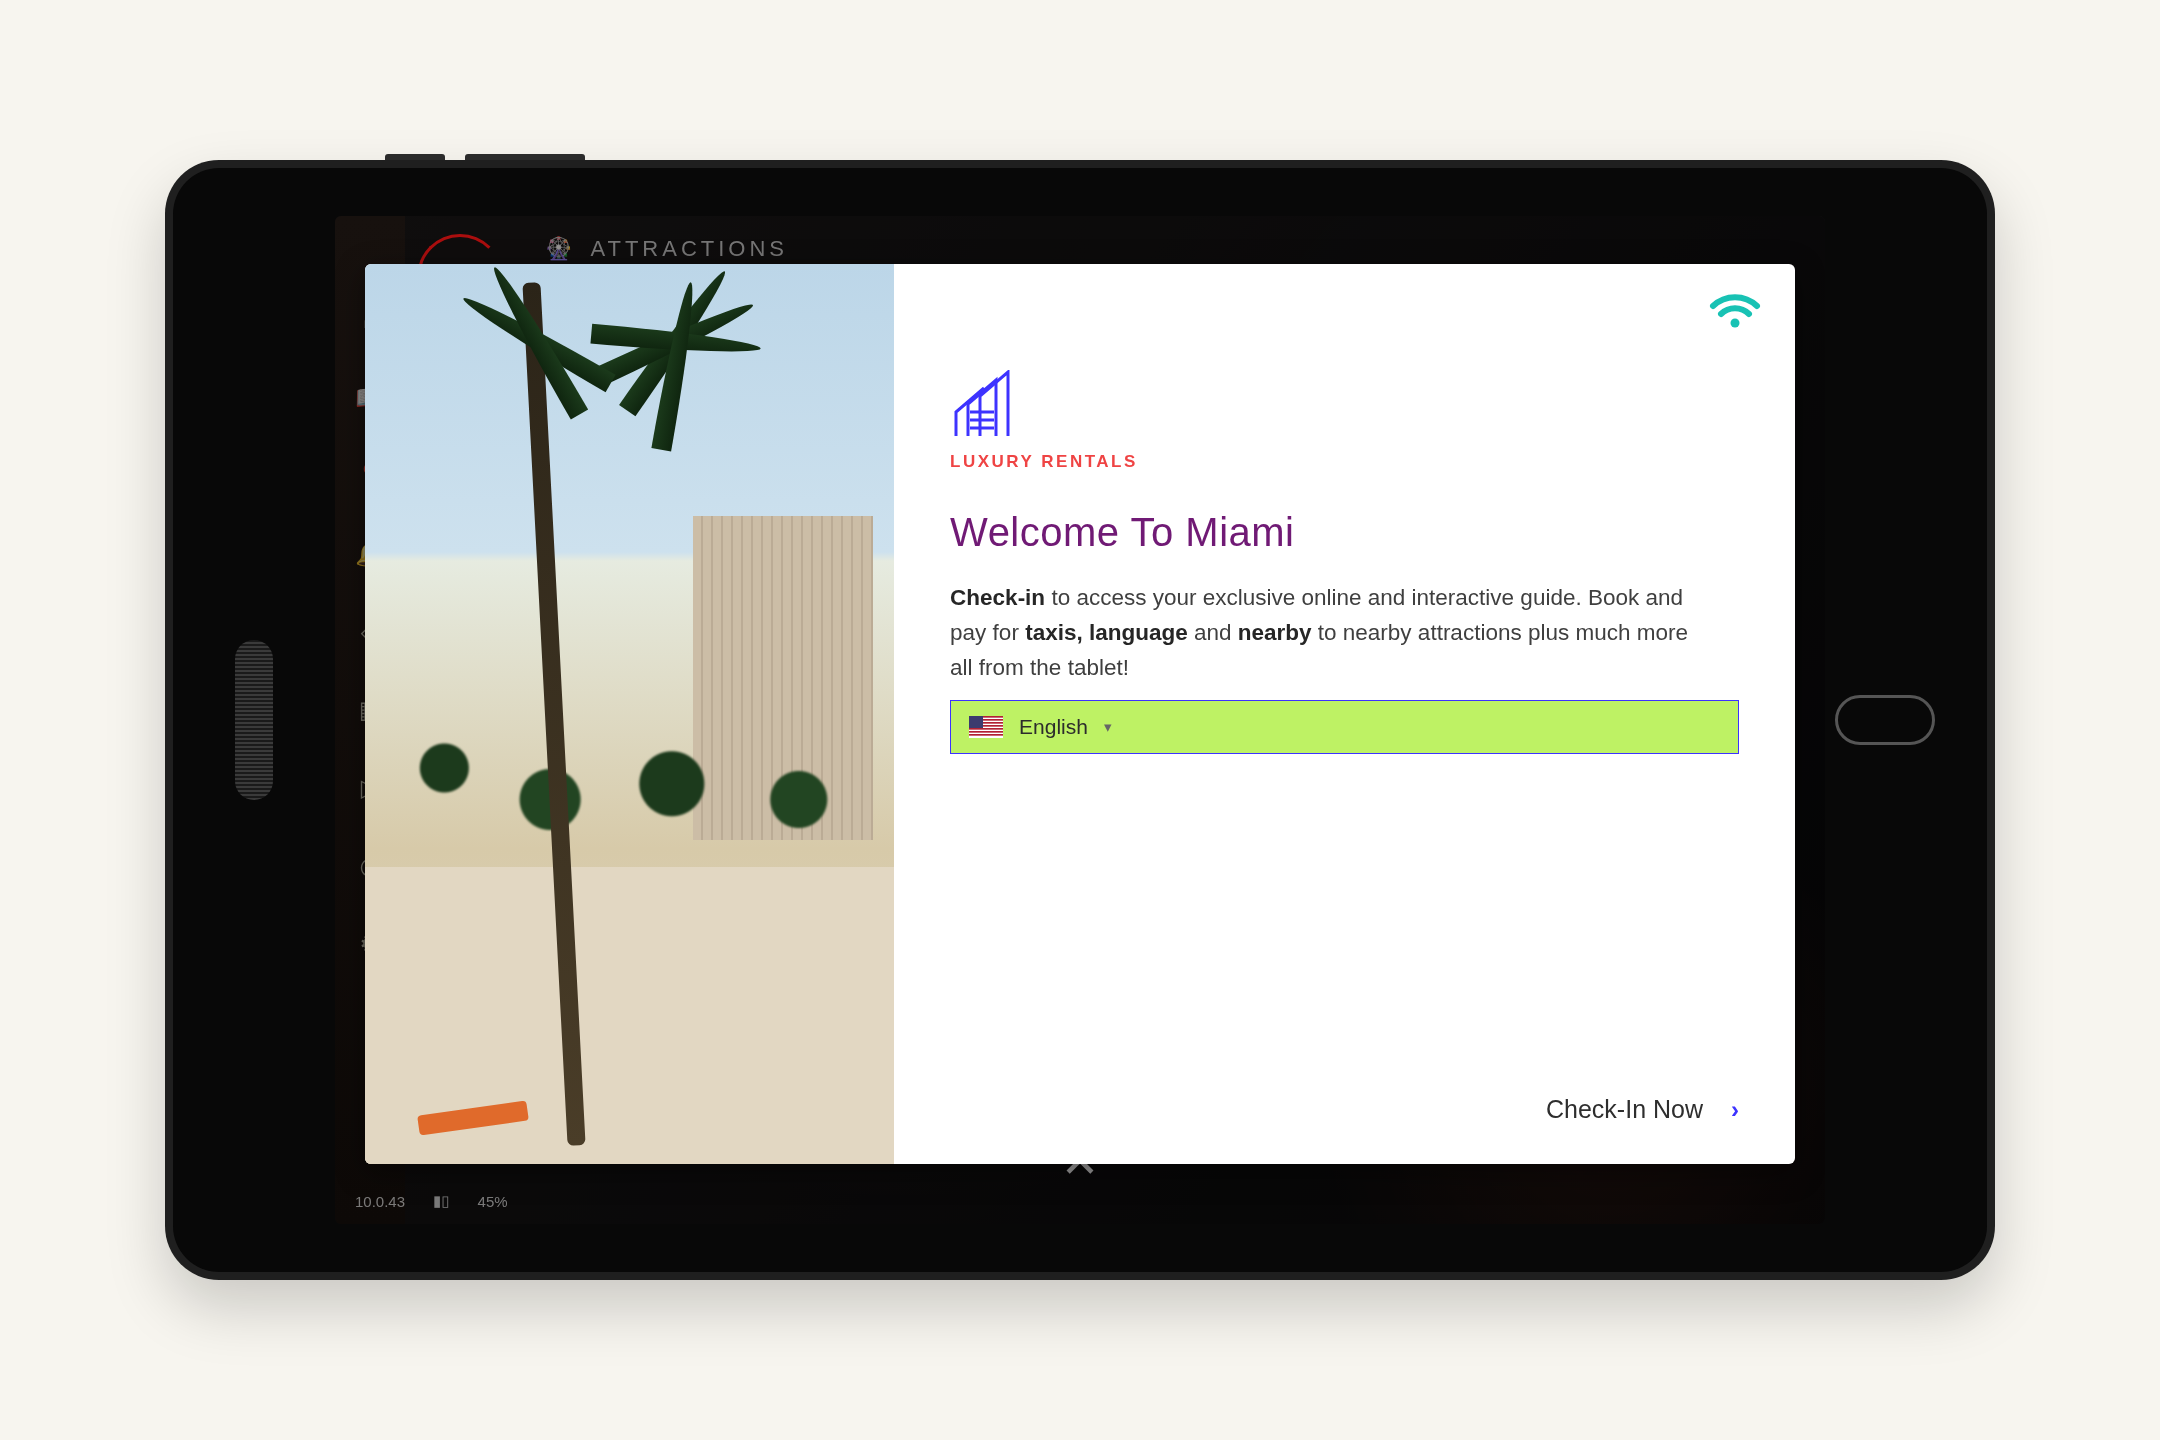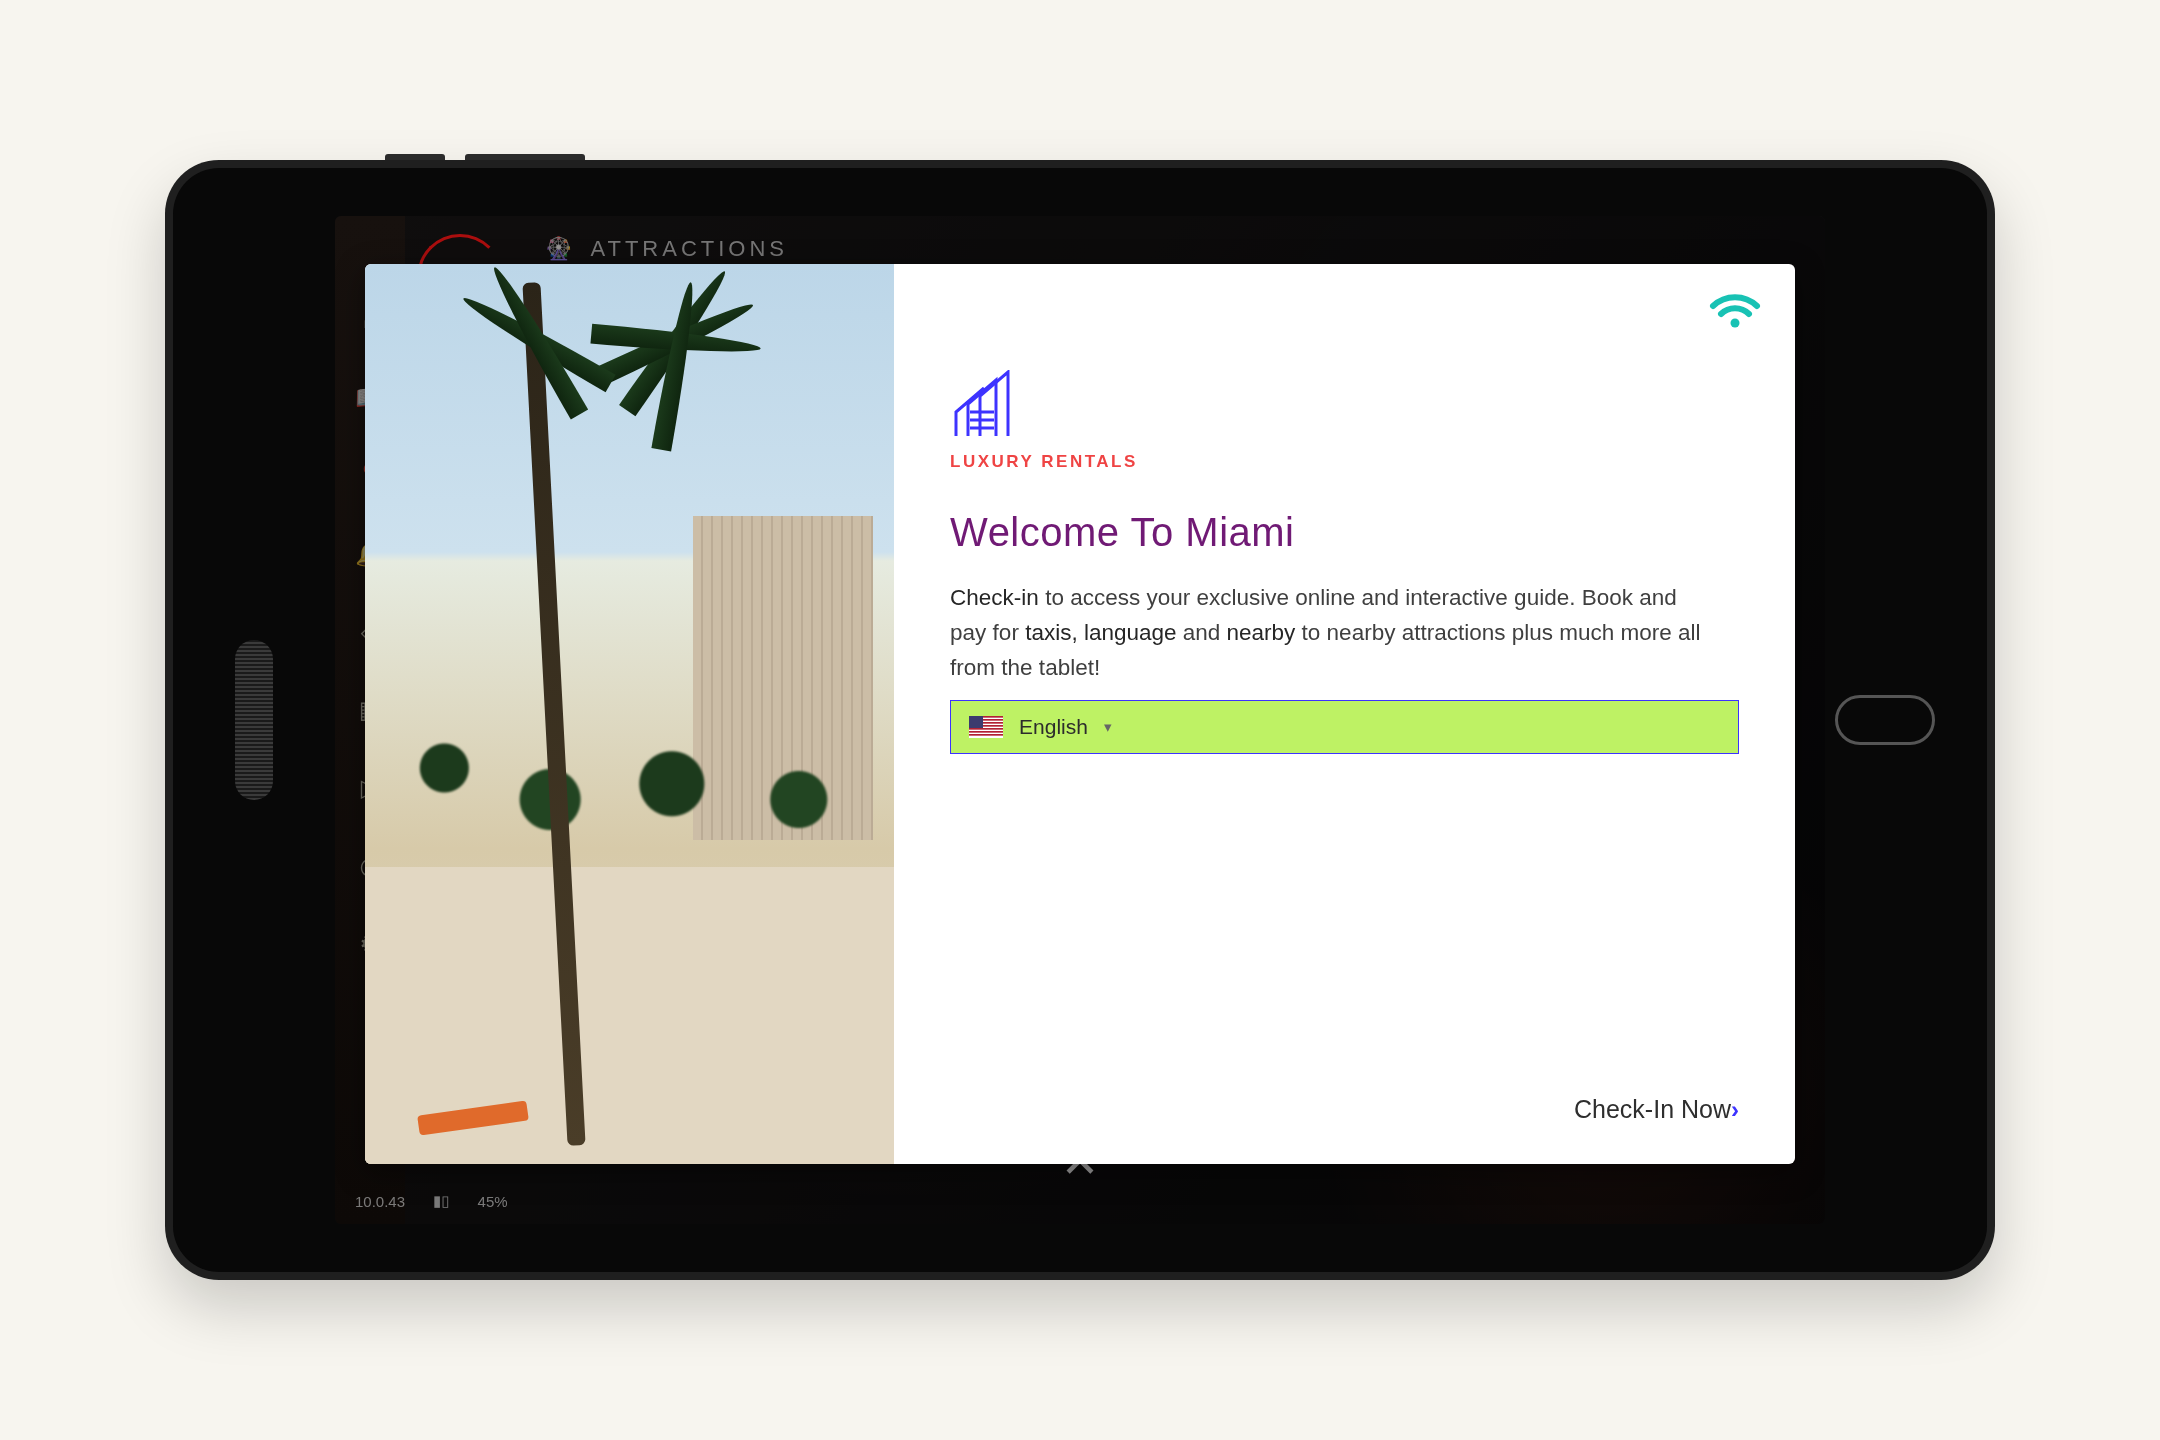--- a/index.html
+++ b/index.html
@@ -136,21 +136,21 @@
   .modal-right {
     flex:1; padding:48px 56px 44px 56px; position:relative;
     display:flex; flex-direction:column;
   }
   .wifi-icon { position:absolute; top:26px; right:34px; }
   .brand { margin-top:58px; }
   .brand-logo { width:92px; height:74px; }
   .brand-name { color:#ef4444; font-weight:800; letter-spacing:2.5px; font-size:17px; margin-top:4px; }
   .title { font-size:40px; color:#701a75; font-weight:400; margin-top:38px; letter-spacing:.5px; }
   .body { font-size:22.5px; color:#3f3f3f; line-height:1.55; margin-top:26px; max-width:760px; }
-  .body b { font-weight:400; color:#262626; }
+  .body b { font-weight:700; color:#262626; }
   .lang-label { margin-top:94px; font-size:18px; color:#8e8e8e; }
   .lang-select {
     margin-top:14px; display:inline-flex; align-items:center; gap:16px;
     border:1.5px solid #3d33ff; padding:14px 22px 14px 18px;
     font-size:21px; color:#2c2c2c; cursor:pointer; background:#bef264;
   }
   .flag {
     width:34px; height:22px; position:relative; display:inline-block;
     background:
       linear-gradient(#b22234,#b22234) 0 0/100% 7.7% no-repeat,
@@ -163,21 +163,21 @@
       #fff;
   }
   .flag::after{
     content:""; position:absolute; left:0; top:0; width:42%; height:54%;
     background:#3c3b6e;
   }
   .chev { font-size:15px; color:#666; }
   .checkin {
     position:absolute; right:56px; bottom:40px;
     font-size:25px; color:#2e2e2e;
-    display:flex; align-items:center; gap:0; cursor:pointer;
+    display:flex; align-items:center; gap:28px; cursor:pointer;
   }
   .checkin .arrow { color:#3d33ff; font-size:24px; font-weight:700; }
 </style>
 </head>
 <body>
 
 <div class="tablet">
   <div class="phys-btn phys1"></div>
   <div class="phys-btn phys2"></div>
   <div class="speaker"></div>

